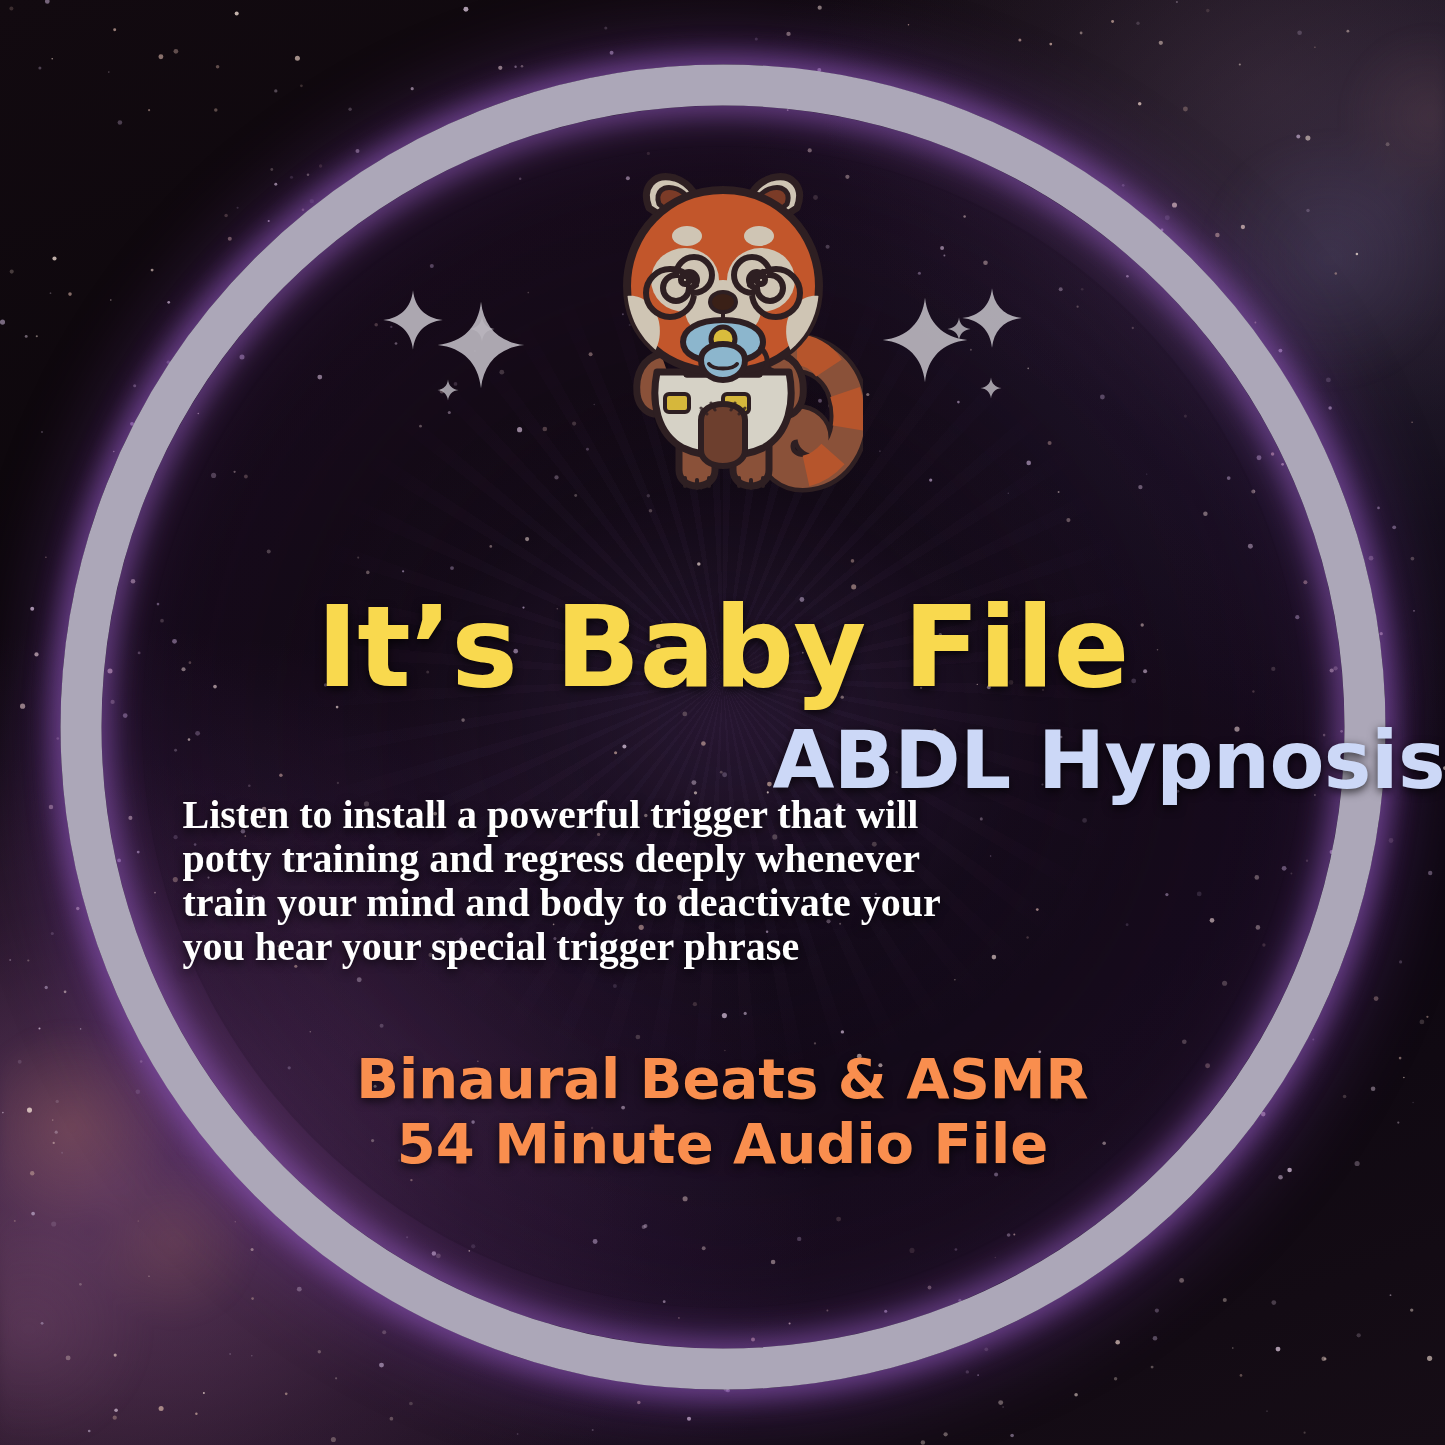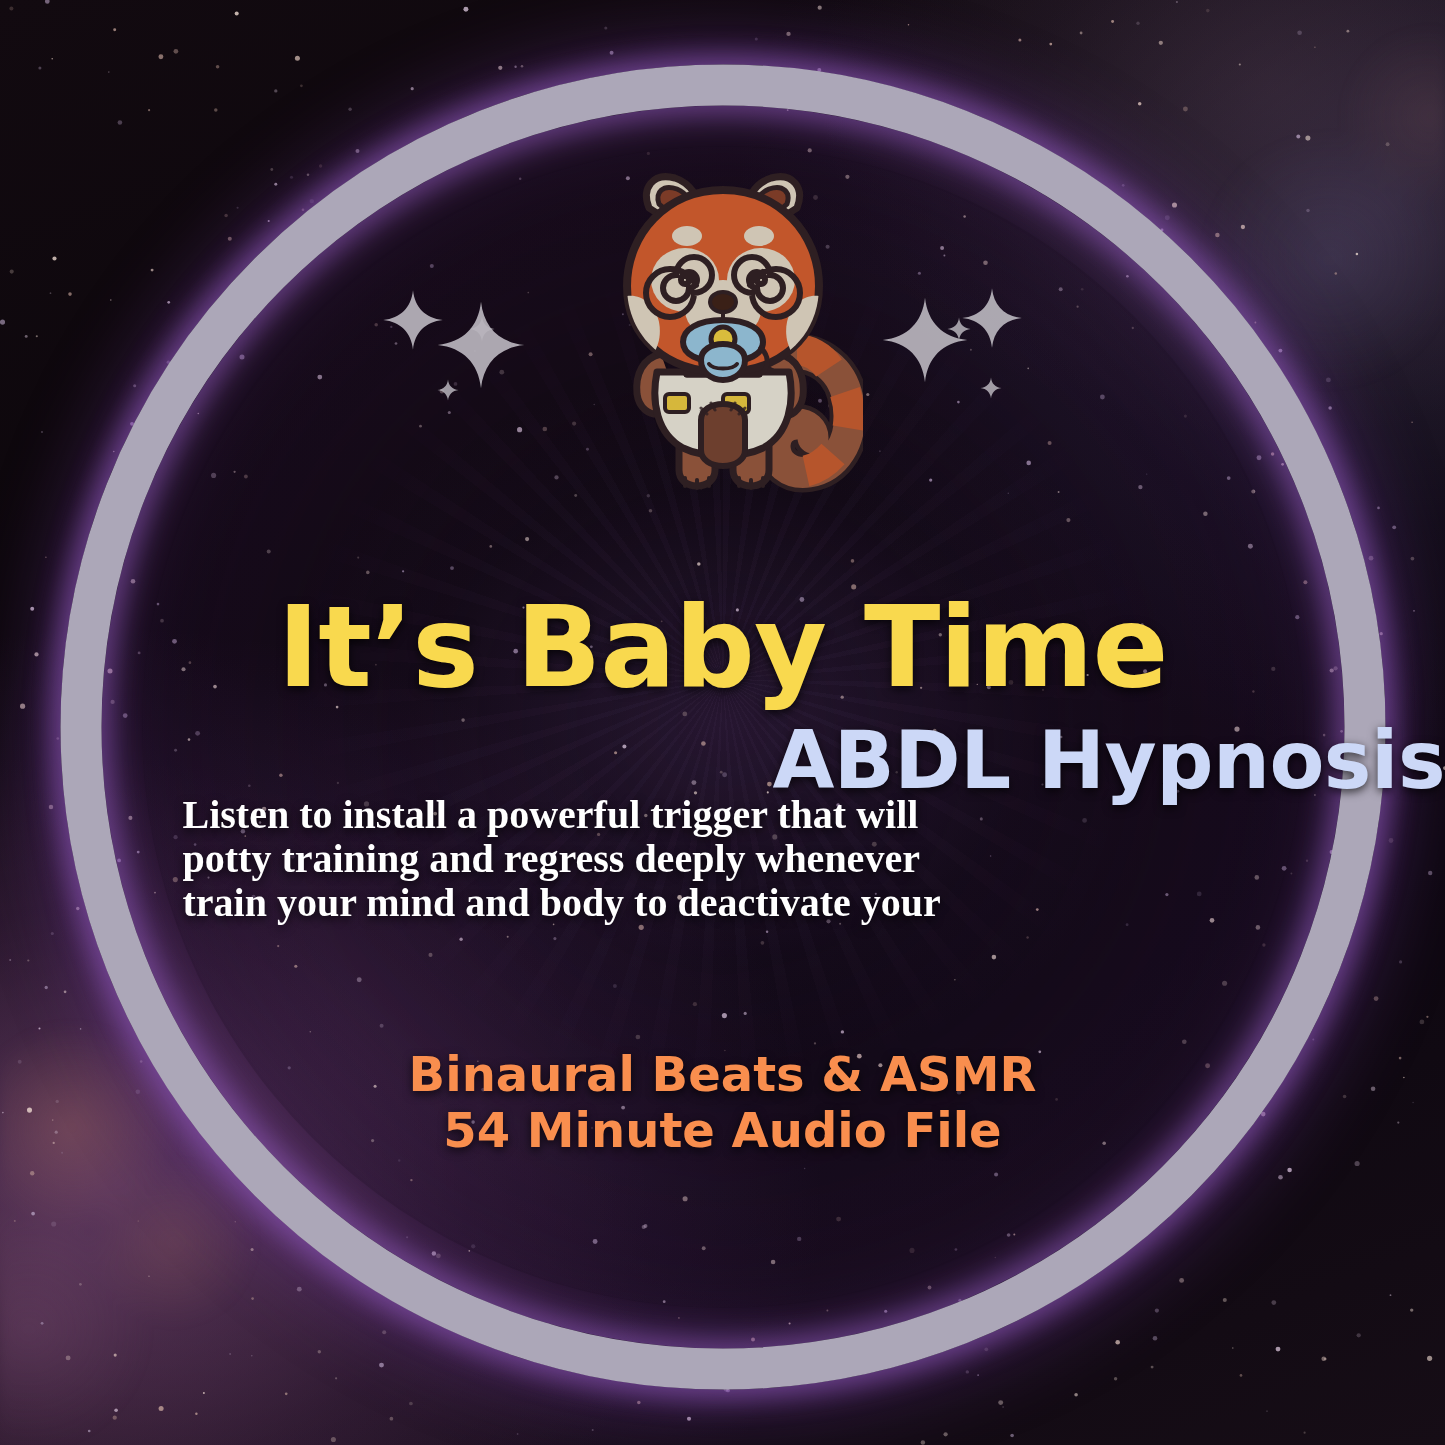--- a/index.html
+++ b/index.html
@@ -179,21 +179,21 @@
     text-shadow: 0 3px 10px rgba(0,0,0,0.75);
   }
   .body-copy .line { display: block; white-space: nowrap; }
   .footer-copy {
     position: absolute;
     left: 0; right: 0;
     top: 1047px;
     text-align: center;
     font-family: "DejaVu Sans", sans-serif;
     font-weight: 700;
-    font-size: 48px;
+    font-size: 56px;
     line-height: 1.16;
     color: #f98e4e;
     text-shadow: 0 3px 10px rgba(0,0,0,0.7);
   }
   .footer-copy .line { display: block; }
 </style>
 </head>
 <body>
 
 <div id="poster">
@@ -848,26 +848,27 @@
     <g>
       <path d="M140 162 C114 162 100 172 100 184 C100 196 114 204 140 204 C166 204 180 196 180 184 C180 172 166 162 140 162 Z" fill="#8cb6cd" stroke="#2e1f22" stroke-width="6" stroke-linejoin="round"></path>
       <circle cx="140" cy="181" r="12" fill="#d9bc3c" stroke="#2e1f22" stroke-width="5"></circle>
       <path d="M118 202 C118 192 128 186 140 186 C152 186 162 192 162 202 C162 214 152 222 140 222 C128 222 118 214 118 202 Z" fill="#8cb6cd" stroke="#2e1f22" stroke-width="6"></path>
       <path d="M126 206 C130 212 150 212 154 206" fill="none" stroke="#2e1f22" stroke-width="4" stroke-linecap="round"></path>
       <path d="M178 190 C186 198 186 208 180 214" fill="none" stroke="#2e1f22" stroke-width="5" stroke-linecap="round"></path>
     </g>
   </svg>
 
   <div class="content">
-    <h1 class="title">It’s Baby Time</h1>
+    <h1 class="title">It’s Baby File</h1>
     <h2 class="subtitle">ABDL Hypnosis</h2>
     <div class="body-copy" id="body-copy">
         <span class="line">Listen to install a powerful trigger that will</span>
         <span class="line">potty training and regress deeply whenever</span>
         <span class="line">train your mind and body to deactivate your</span>
+        <span class="line">you hear your special trigger phrase</span>
       </div>
     <div class="footer-copy" id="footer-copy">
         <span class="line">Binaural Beats &amp; ASMR</span>
         <span class="line">54 Minute Audio File</span>
       </div>
   </div>
 
 </div>
 
 </body></html>

